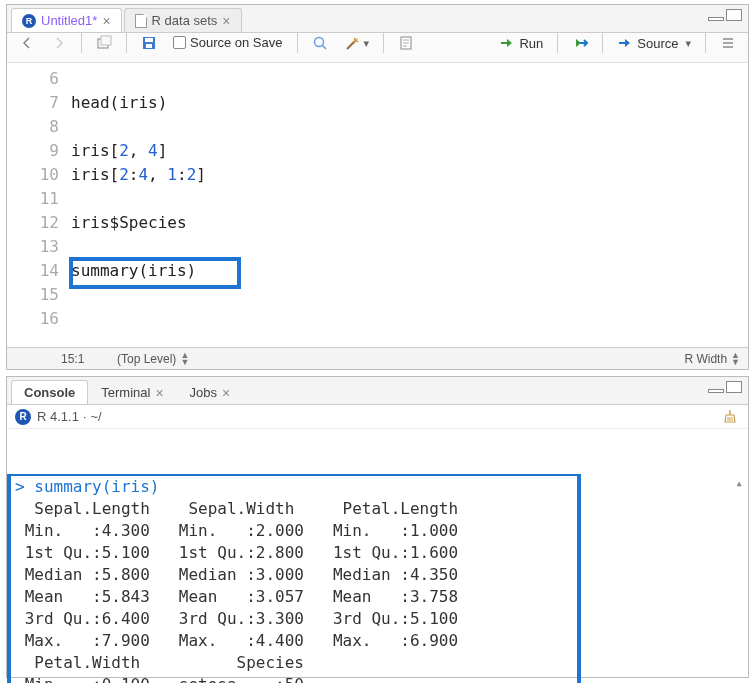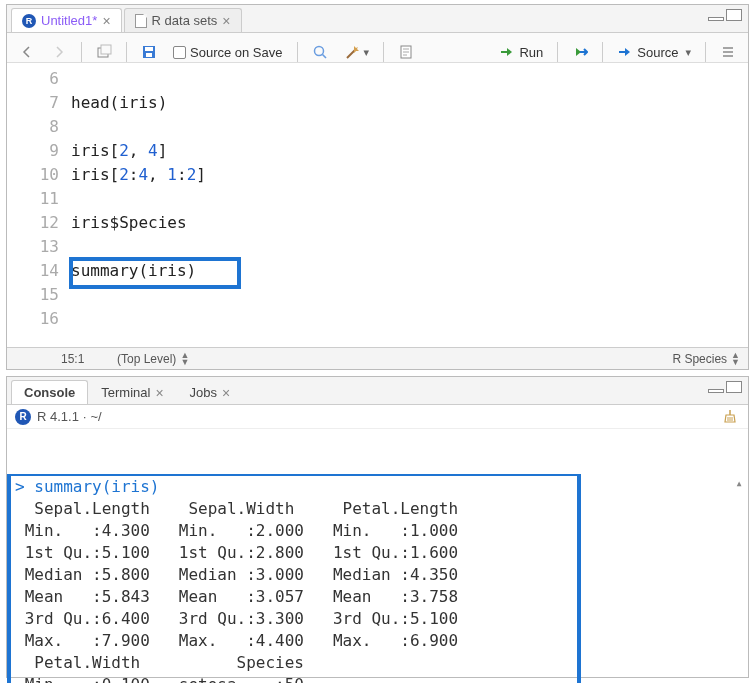--- a/index.html
+++ b/index.html
@@ -10,21 +10,21 @@
   .tab { display: flex; align-items: center; gap: 5px; height: 24px; padding: 0 10px; border: 1px solid #ccc; border-bottom: none; background: #fff; border-radius: 3px 3px 0 0; margin-right: 2px; font-size: 13px; cursor: pointer; }
   .tab.inactive { background: #eee; color: #555; }
   .tab .r-icon { width: 14px; height: 14px; border-radius: 50%; background: #2057b5; color: #fff; display: flex; align-items: center; justify-content: center; font-size: 9px; font-weight: bold; }
   .tab .doc-icon { width: 12px; height: 14px; border: 1px solid #999; background: #fff; position: relative; }
   .tab .doc-icon::before { content: ""; position: absolute; top: -1px; right: -1px; width: 0; height: 0; border-left: 4px solid transparent; border-top: 4px solid #f4f4f4; }
   .tab .close { color: #888; font-size: 14px; line-height: 1; cursor: pointer; }
   .tab .unsaved-name { color: #8b5cf6; }
   .win-icons { position: absolute; right: 6px; top: 4px; display: flex; gap: 2px; }
   .win-box { width: 16px; height: 12px; border: 1px solid #888; background: #fff; }
   .win-box.min { height: 4px; margin-top: 8px; }
-  .toolbar { height: 30px; background: #fafafa; border-bottom: 1px solid #ddd; display: flex; align-items: flex-end; padding: 0 6px; gap: 4px; }
+  .toolbar { height: 30px; background: #fafafa; border-bottom: 1px solid #ddd; display: flex; align-items: flex-start; padding: 0 6px; gap: 4px; }
   .tbtn { display: flex; align-items: center; gap: 4px; padding: 2px 6px; border-radius: 3px; cursor: pointer; font-size: 13px; color: #333; }
   .tbar-sep { width: 1px; height: 20px; background: #ccc; margin: 0 4px; }
   .tspacer { flex: 1; }
   svg.ic { width: 16px; height: 16px; }
   .chk { width: 13px; height: 13px; border: 1px solid #888; border-radius: 2px; background: #fff; }
   .editor-body { position: relative; height: calc(100% - 28px - 30px - 22px); display: flex; font-family: "Lucida Console", Menlo, monospace; font-size: 16px; line-height: 24px; }
   .gutter { width: 62px; text-align: right; color: #aaa; padding: 4px 10px 0 0; background: #fff; user-select: none; }
   .code { flex: 1; padding: 4px 0 0 2px; position: relative; white-space: pre; }
   .code .num { color: #2060d0; }
   .code .fn { color: #222; }
@@ -177,21 +177,21 @@
     <div class="highlight-box hl-editor"></div>
   </div>
 
   <div class="statusbar">
     <div class="sb-left">15:1</div>
     <div class="sb-scope">
       <span>(Top Level)</span>
       <span class="ud">▲<br>▼</span>
     </div>
     <div class="sb-right">
-      <span>R Species</span>
+      <span>R Width</span>
       <span class="ud">▲<br>▼</span>
     </div>
   </div>
 </div>
 
 <div class="pane console-pane">
   <div class="console-tabs">
     <div class="ctab active">
       <span>Console</span>
     </div>

